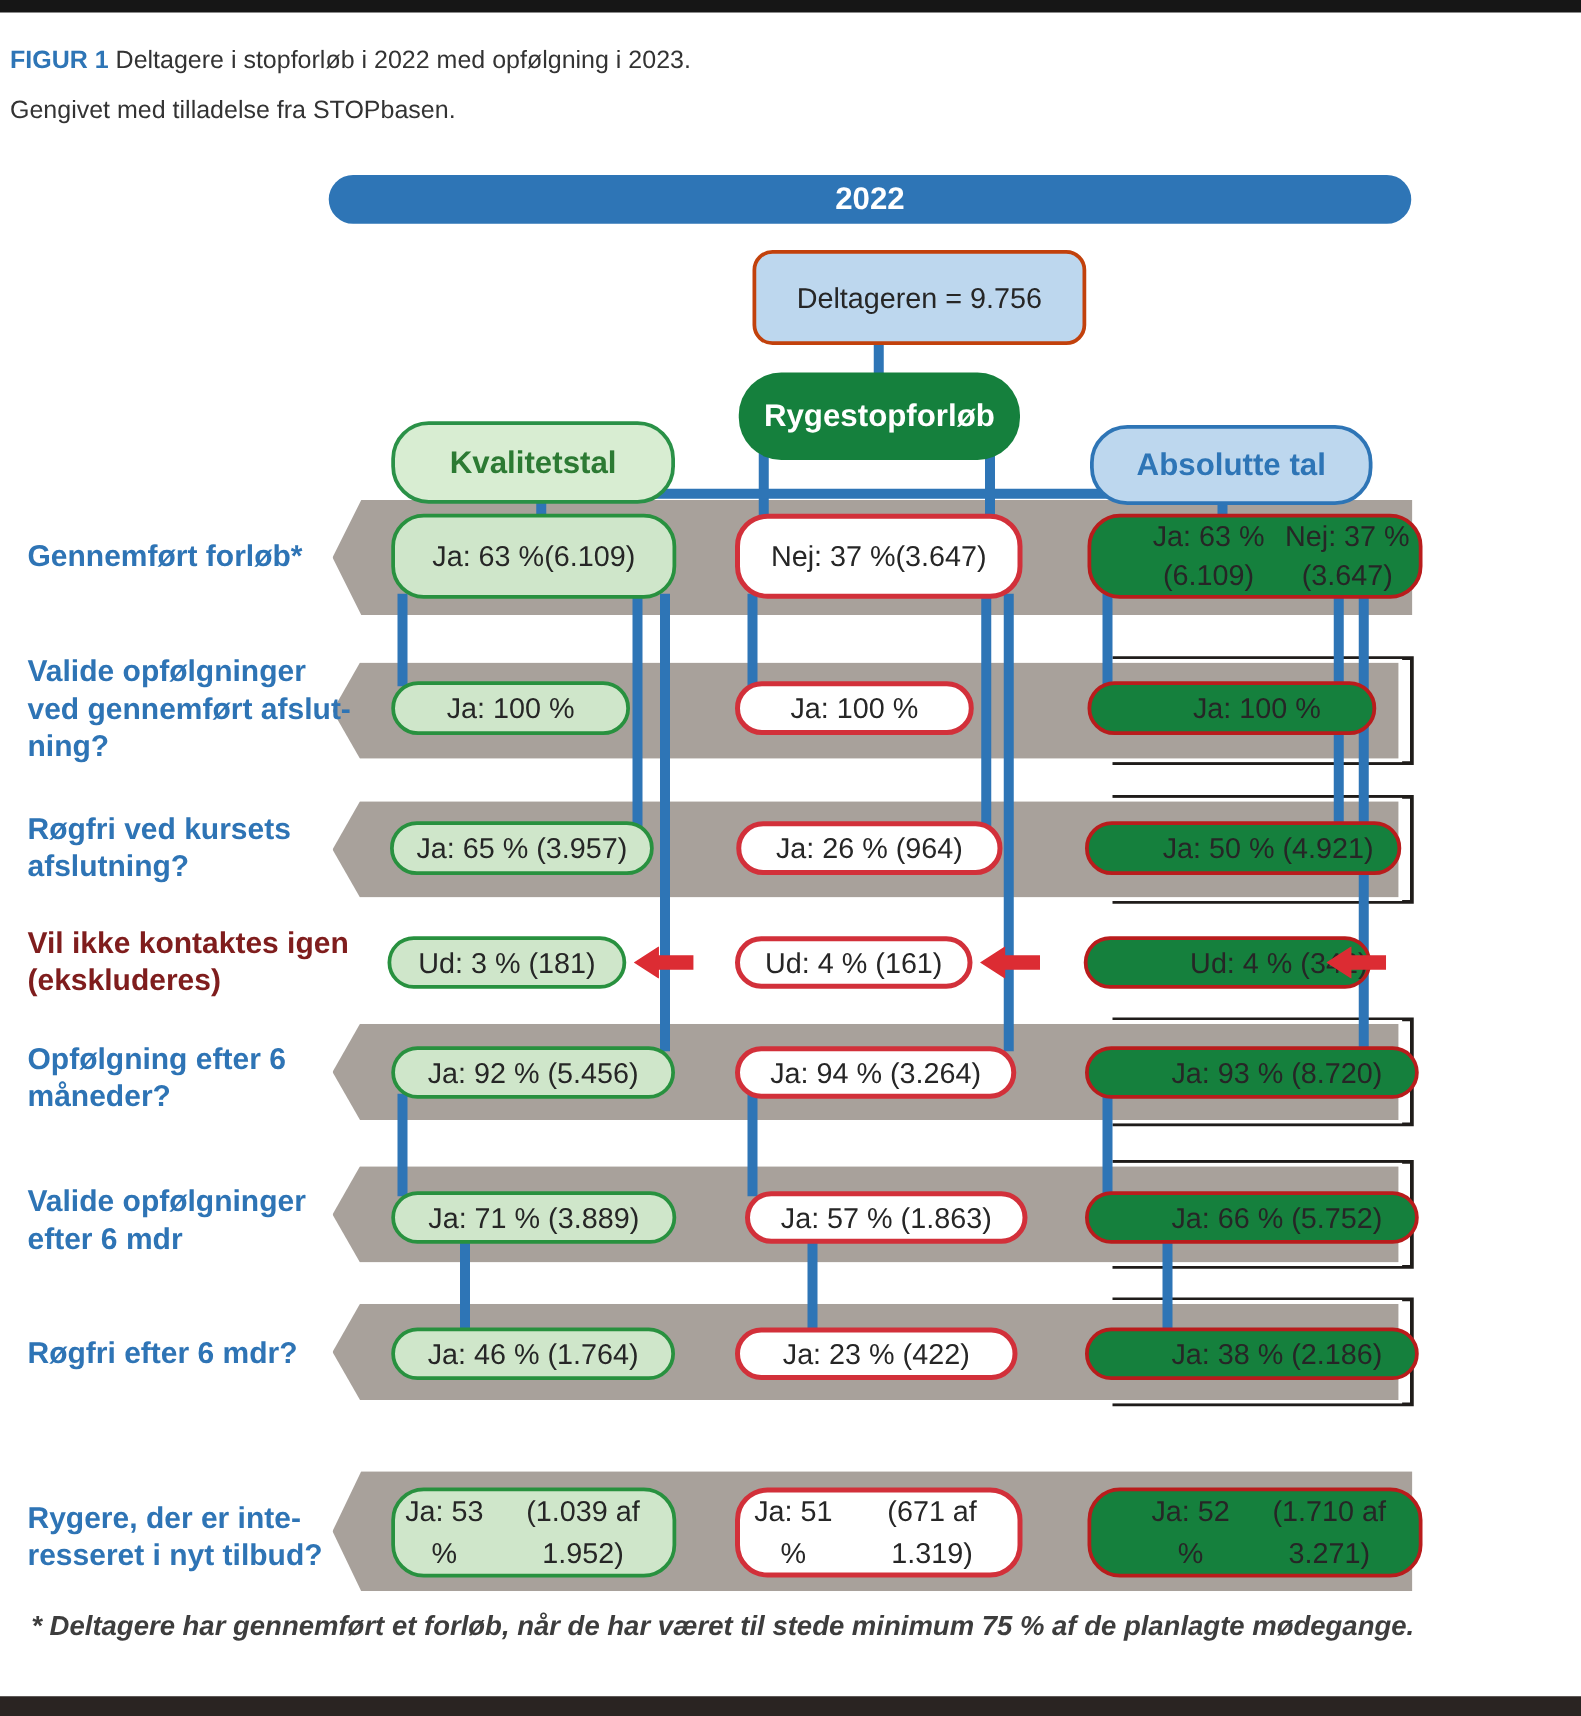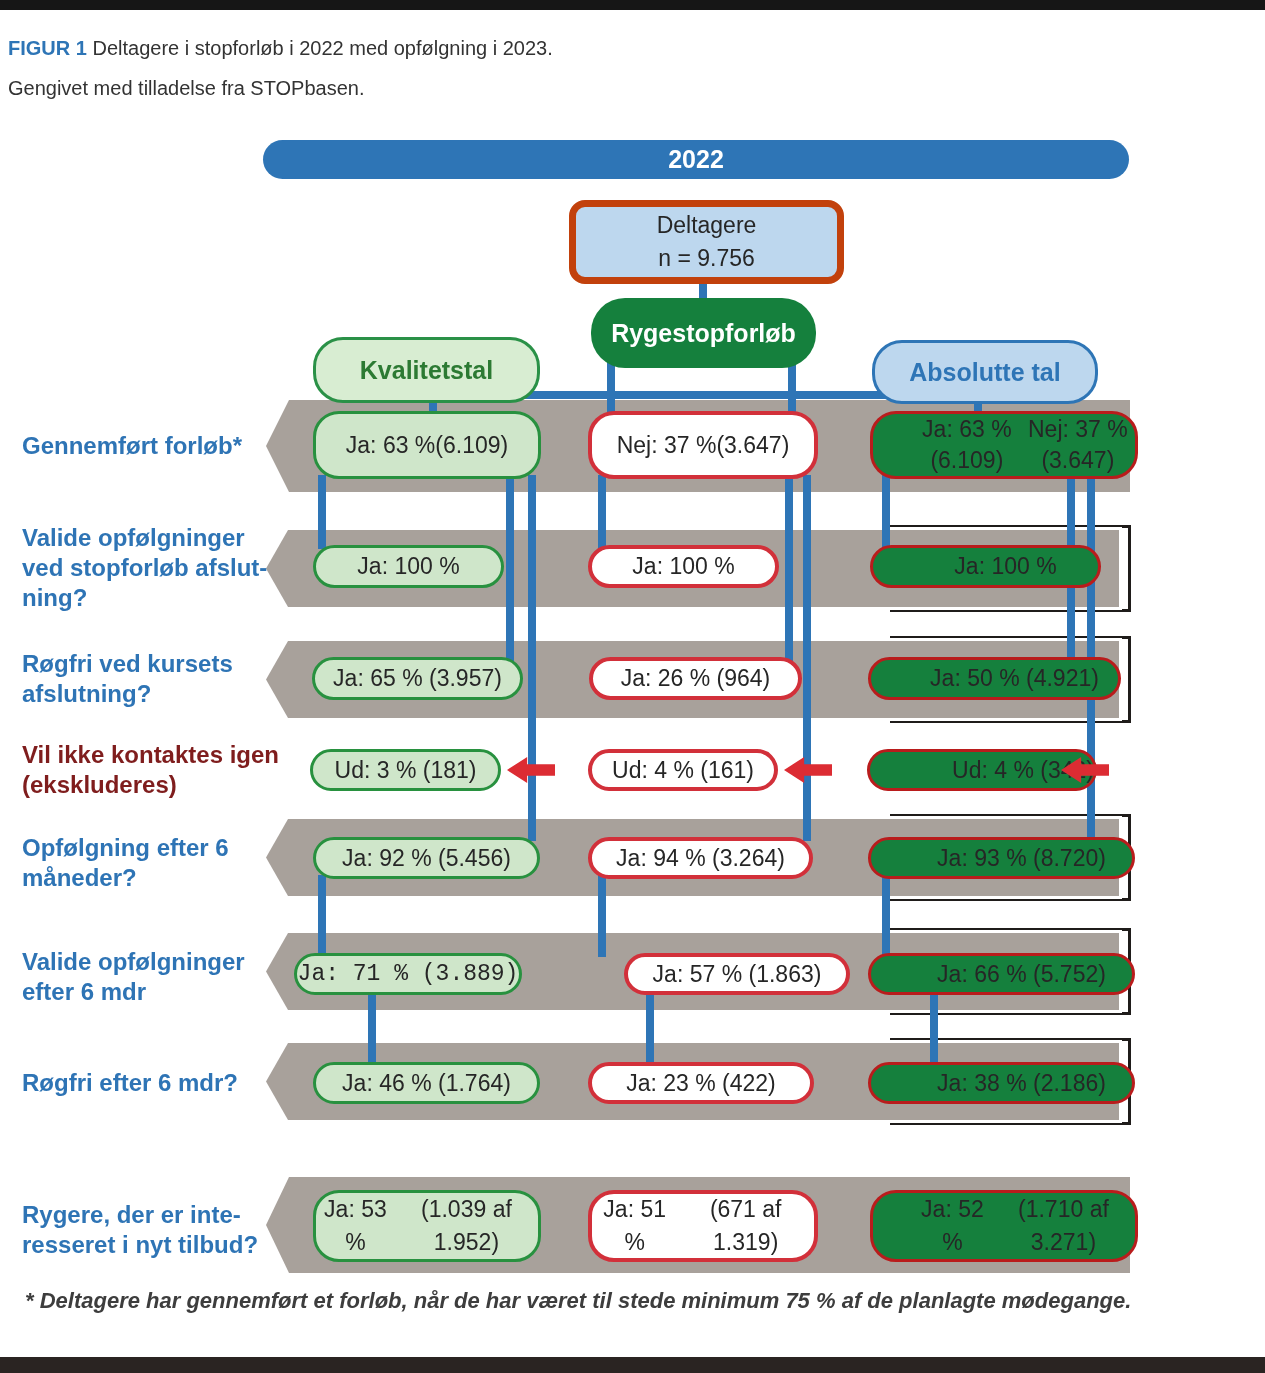--- a/index.html
+++ b/index.html
@@ -7,23 +7,23 @@
           font-family:"Liberation Sans", sans-serif;}
   .topbar{position:absolute;left:0;top:0;width:1265px;height:10px;background:#161616;}
   .bottombar{position:absolute;left:0;top:1357px;width:1265px;height:16px;background:#2a2422;}
 
   .title{position:absolute;left:8px;top:28px;font-size:20px;line-height:40px;color:#333333;}
   .fig-tag{color:#2e75b6;font-weight:bold;}
 
   .year{position:absolute;left:263px;top:140px;width:866px;height:39px;background:#2e75b6;
         border-radius:20px;color:#ffffff;font-weight:bold;font-size:25px;text-align:center;line-height:39px;}
 
-  .root{position:absolute;left:569px;top:200px;width:261px;height:70px;background:#bdd7ee;
-        border:7px solid #c2410c;border-radius:16px;color:#262626;font-size:23px;line-height:33px;
-        display:flex;flex-direction:column;justify-content:center;align-items:center;text-align:center;}
+  .root{position:absolute;left:602px;top:200px;width:261px;height:70px;background:#bdd7ee;
+        border:3px solid #c2410c;border-radius:16px;color:#262626;font-size:23px;line-height:33px;
+        display:flex;flex-direction:row;justify-content:center;align-items:center;text-align:center;}
   .program{position:absolute;left:591px;top:298px;width:225px;height:70px;background:#15803d;
         border-radius:34px;color:#ffffff;font-weight:bold;font-size:25px;text-align:center;line-height:70px;}
   .qhead{position:absolute;left:313px;top:337px;width:221px;height:60px;background:#d8edd2;
         border:3px solid #2a9147;border-radius:30px;color:#2c7a33;font-weight:bold;font-size:25px;
         text-align:center;line-height:60px;}
   .ahead{position:absolute;left:872px;top:340px;width:220px;height:58px;background:#bdd7ee;
         border:3px solid #2e75b6;border-radius:30px;color:#2e75b6;font-weight:bold;font-size:25px;
         text-align:center;line-height:58px;}
 
   .bandA{position:absolute;background:#a8a19b;
@@ -132,21 +132,21 @@
     <span>Nej: 37 %</span>
       <span>(3.647)</span>
     </div>
   <div class="bx bl" style="left:870px;top:411px;width:222px;height:62px;">
     <span>Ja: 63 % (6.109)</span>
       <span>Nej: 37 % (3.647)</span>
     </div>
 
   <div class="lbl" style="top:523px;">
     <div>Valide opfølgninger</div>
-      <div>ved stopforløb afslut-</div>
+      <div>ved gennemført afslut-</div>
       <div>ning?</div>
     </div>
   <div class="bx g one" style="left:313px;top:545px;width:185px;height:37px;">
       <span>Ja: 100 %</span>
     </div>
   <div class="bx w one" style="left:588px;top:545px;width:183px;height:35px;">
       <span>Ja: 100 %</span>
     </div>
   <div class="bx bl one" style="left:870px;top:545px;width:185px;height:37px;">
       <span>Ja: 100 %</span>
@@ -194,24 +194,24 @@
       <span>Ja: 94 % (3.264)</span>
     </div>
   <div class="bx bl one" style="left:868px;top:837px;width:221px;height:36px;">
       <span>Ja: 93 % (8.720)</span>
     </div>
 
   <div class="lbl" style="top:947px;">
     <div>Valide opfølgninger</div>
       <div>efter 6 mdr</div>
     </div>
-  <div class="bx g one" style="left:294px;top:953px;width:222px;height:36px;font-family:Liberation Mono, monospace;">
+  <div class="bx g one" style="left:313px;top:953px;width:222px;height:36px;">
       <span>Ja: 71 % (3.889)</span>
     </div>
-  <div class="bx w one" style="left:624px;top:953px;width:218px;height:34px;">
+  <div class="bx w one" style="left:596px;top:953px;width:218px;height:34px;">
       <span>Ja: 57 % (1.863)</span>
     </div>
   <div class="bx bl one" style="left:868px;top:953px;width:221px;height:36px;">
       <span>Ja: 66 % (5.752)</span>
     </div>
 
   <div class="lbl" style="top:1068px;">
       <div>Røgfri efter 6 mdr?</div>
     </div>
   <div class="bx g one" style="left:313px;top:1062px;width:221px;height:36px;">

